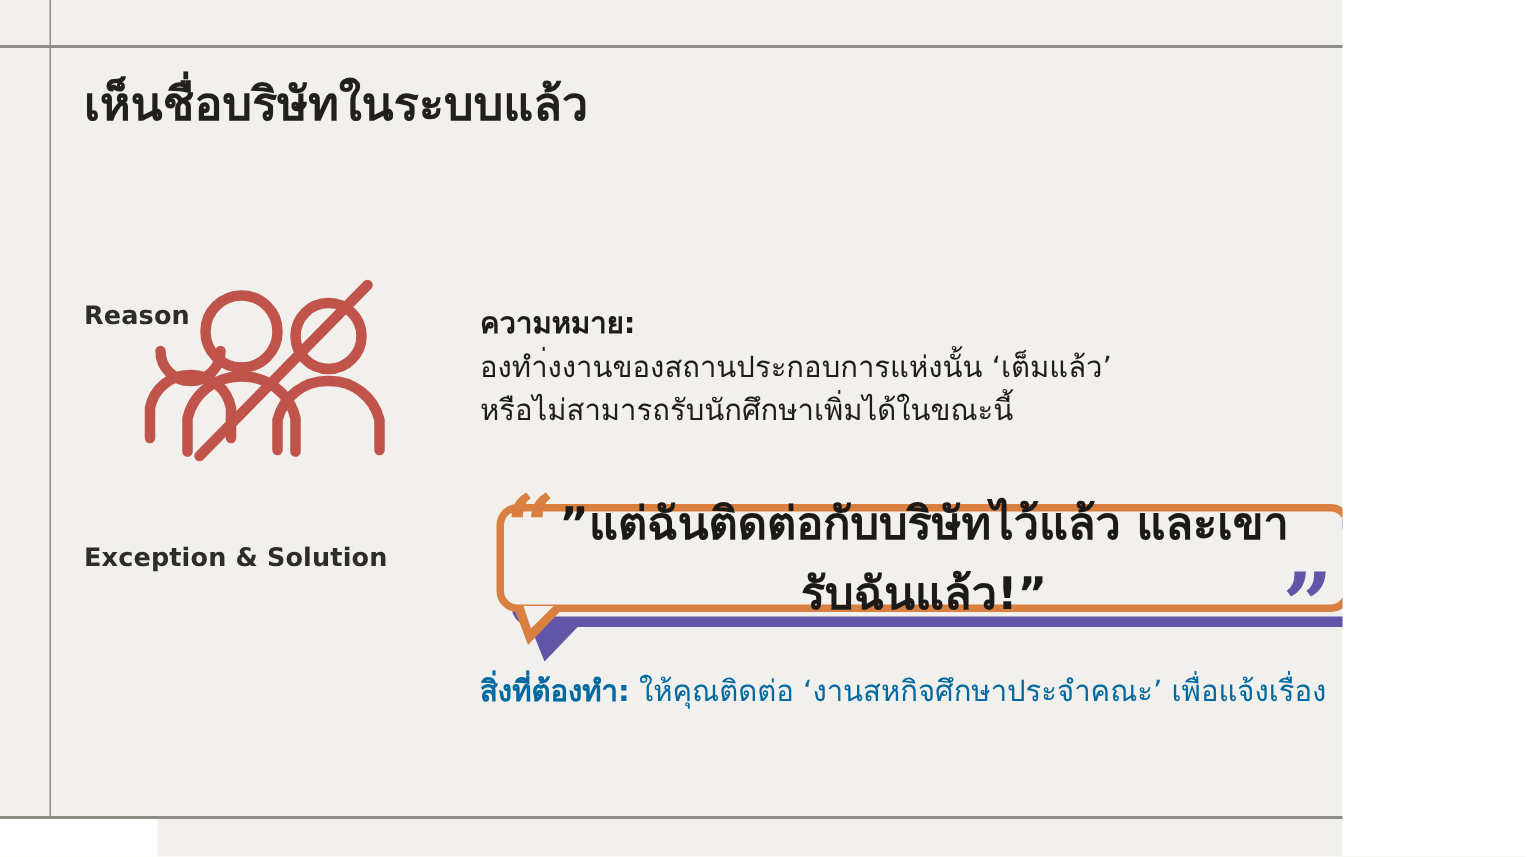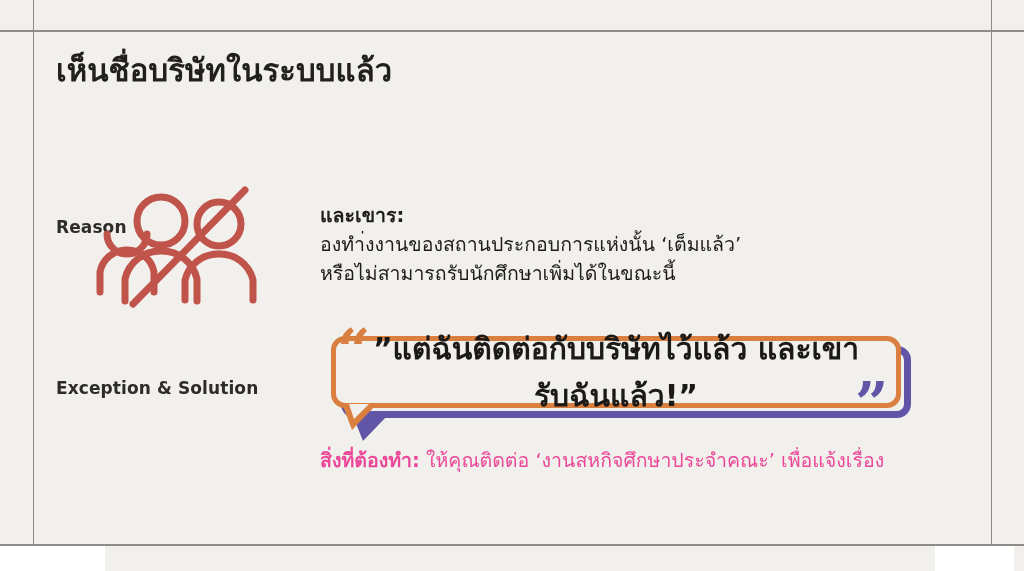--- a/index.html
+++ b/index.html
@@ -9,21 +9,21 @@
   body {
     width: 1024px;
     height: 571px;
     background: #ffffff;
     font-family: "DejaVu Sans", "Liberation Sans", sans-serif;
     overflow: hidden;
   }
 
   #slide {
     position: relative;
-    width: 1024px;
+    width: 895px;
     height: 571px;
     background: #ffffff;
     overflow: hidden;
   }
 
   
   .bg-main {
     position: absolute;
     left: 0; top: 0;
     width: 1024px; height: 545px;
@@ -70,21 +70,20 @@
   }
   .headline .line { display: block; white-space: nowrap; }
 
   
   .side-label {
     position: absolute;
     font-size: 17px;
     font-weight: 600;
     color: #2e2c29;
     letter-spacing: 0.1px;
-    margin-top: 16px;
   }
   .label-reason    { left: 56px; top: 201px; }
   .label-exception { left: 56px; top: 362px; }
 
   
   .icon-nogroup {
     position: absolute;
     left: 95px;
     top: 186px;
     width: 175px;
@@ -197,21 +196,21 @@
   }
 
   
   .action-block {
     position: absolute;
     left: 320px;
     top: 447px;
     width: 660px;
     font-size: 19.5px;
     line-height: 1.48;
-    color: #ec4899;
+    color: #0369a1;
   }
   .action-block b { font-weight: bold; }
   .action-block .a-line { display: block; }
 </style>
 </head>
 <body>
 
 <div id="slide">
 
   <div class="bg-main"></div>
@@ -241,21 +240,21 @@
       <path d="M30 115 v-22 a36 36 0 0 1 36 -28 a36 36 0 0 1 36 28 v22"></path>
 
       <circle cx="124" cy="38" r="22"></circle>
       <path d="M90 114 v-20 a34 34 0 0 1 34 -26 a34 34 0 0 1 34 26 v20"></path>
 
       <path d="M150 4 L38 118" stroke-width="7"></path>
     </svg>
   </div>
 
   <div class="meaning-block">
-    <span class="m-head">และเขาร:</span>
+    <span class="m-head">ความหมาย:</span>
     <span class="m-line"><span>องทำ่งงานของสถานประกอบการแห่งนั้น </span><b>‘เต็มแล้ว’</b></span>
     <span class="m-line">หรือไม่สามารถรับนักศึกษาเพิ่มได้ในขณะนี้</span>
   </div>
 
   <div class="quote-wrap">
     <div class="bubble-shadow"></div>
     <div class="bubble-shadow-tail"></div>
     <div class="bubble-main"></div>
     <div class="bubble-main-tail-outer"></div>
     <div class="bubble-main-tail-inner"></div>

